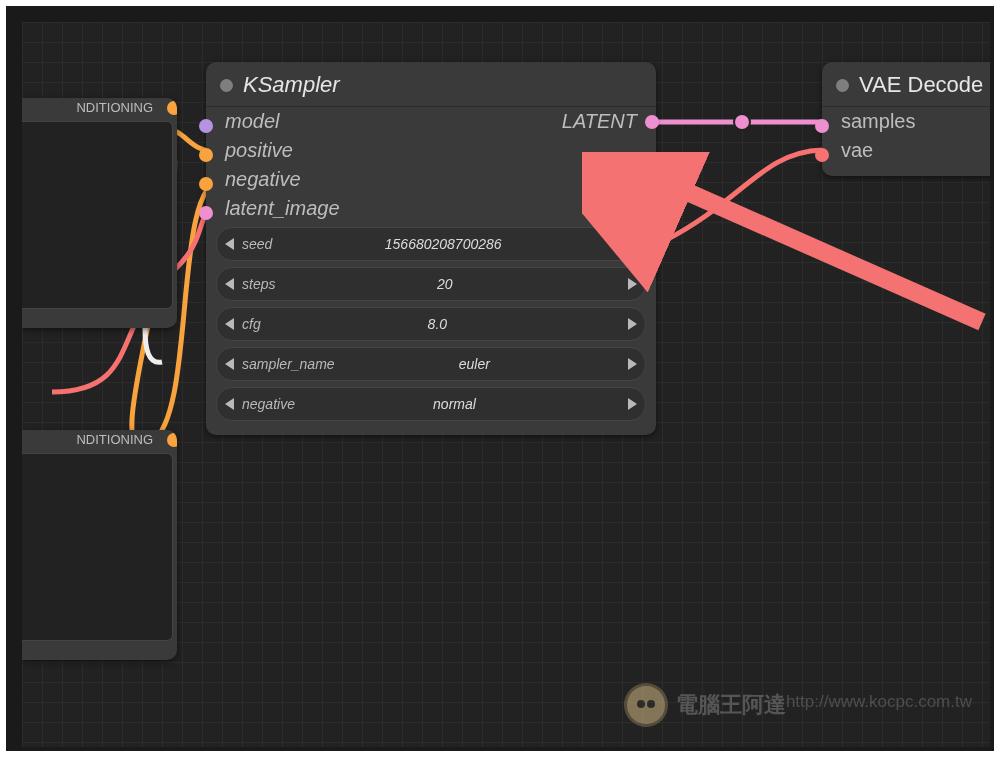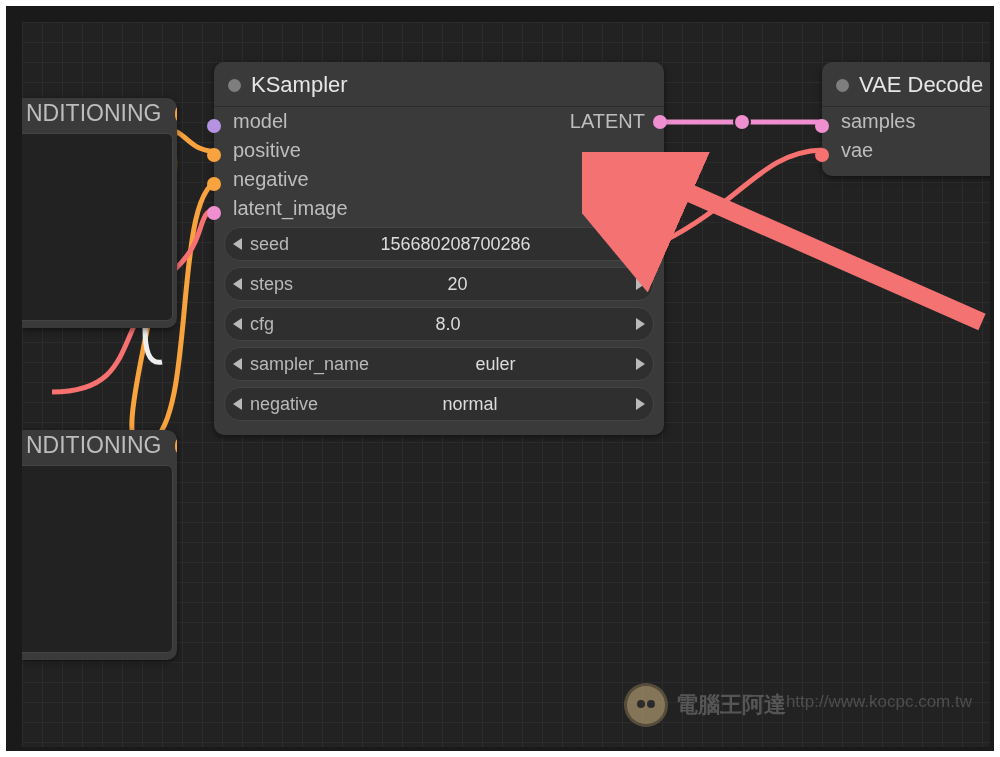--- a/index.html
+++ b/index.html
@@ -101,21 +101,21 @@
     gap: 6px;
   }
   .widget {
     display: flex;
     align-items: center;
     background: #2f2f2f;
     border: 1px solid #444;
     border-radius: 16px;
     height: 34px;
     padding: 0 8px;
-    font-size: 18px;
+    font-size: 14px;
     color: #b9b9b9;
   }
   .widget .tri {
     width: 0; height: 0;
     border-top: 6px solid transparent;
     border-bottom: 6px solid transparent;
     flex: 0 0 auto;
     cursor: pointer;
   }
   .tri-left  { border-right: 9px solid #b9b9b9; margin-right: 8px; }
@@ -134,21 +134,21 @@
     z-index: 40;
     box-shadow: 0 2px 6px rgba(0,0,0,0.5);
     overflow: hidden;
   }
   .stub-node .out-row {
     display: flex;
     justify-content: flex-end;
     align-items: center;
     gap: 8px;
     padding: 2px 2px 6px 4px;
-    font-size: 23px;
+    font-size: 13px;
     color: #bdbdbd;
     position: relative;
   }
   .stub-output-port {
     width: 14px; height: 14px; border-radius:50%;
     position: relative;
     left: 6px;
   }
   .stub-textarea {
     margin: 0 4px 6px 0;
@@ -241,21 +241,21 @@
   </div>
 
   <div class="stub-node" style="top:408px;height:230px;">
     <div class="out-row">
       <span>NDITIONING</span>
       <span class="stub-output-port p-orange"></span>
     </div>
     <div class="stub-textarea" style="height:188px;"></div>
   </div>
 
-  <div class="node" style="left:192px; top:40px; width:450px;">
+  <div class="node" style="left:184px; top:40px; width:450px;font-style:italic;">
     <div class="node-header">
       <span class="title-dot"></span>
       <span>KSampler</span>
     </div>
 
     <div class="io-row">
       <span class="in">
         <span class="port p-purple" style="margin-left:-17px;"></span>
         <span>model</span>
       </span>

